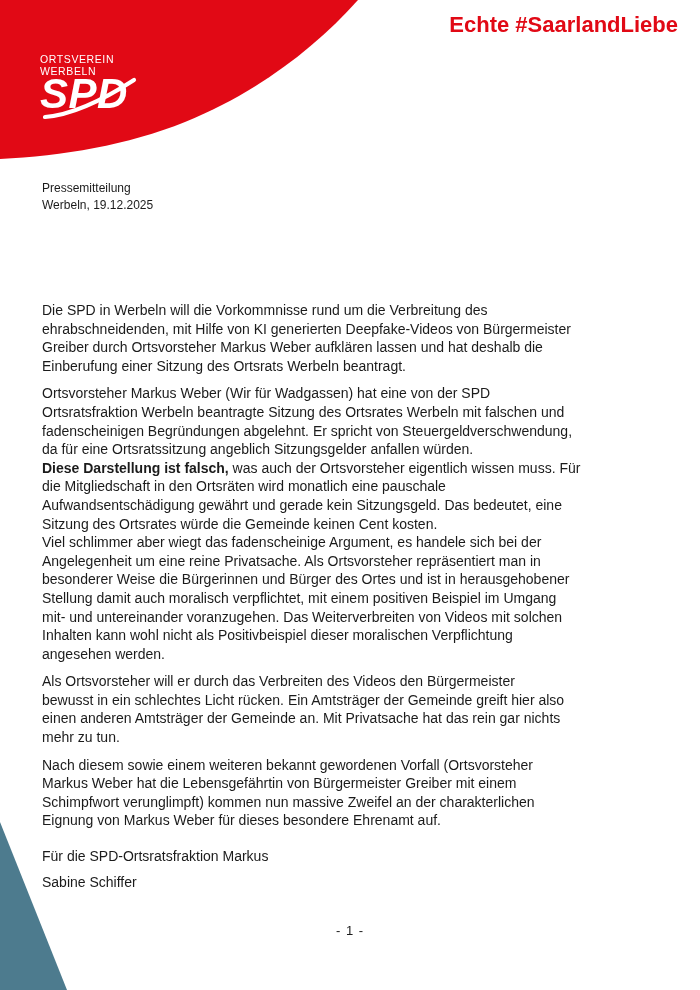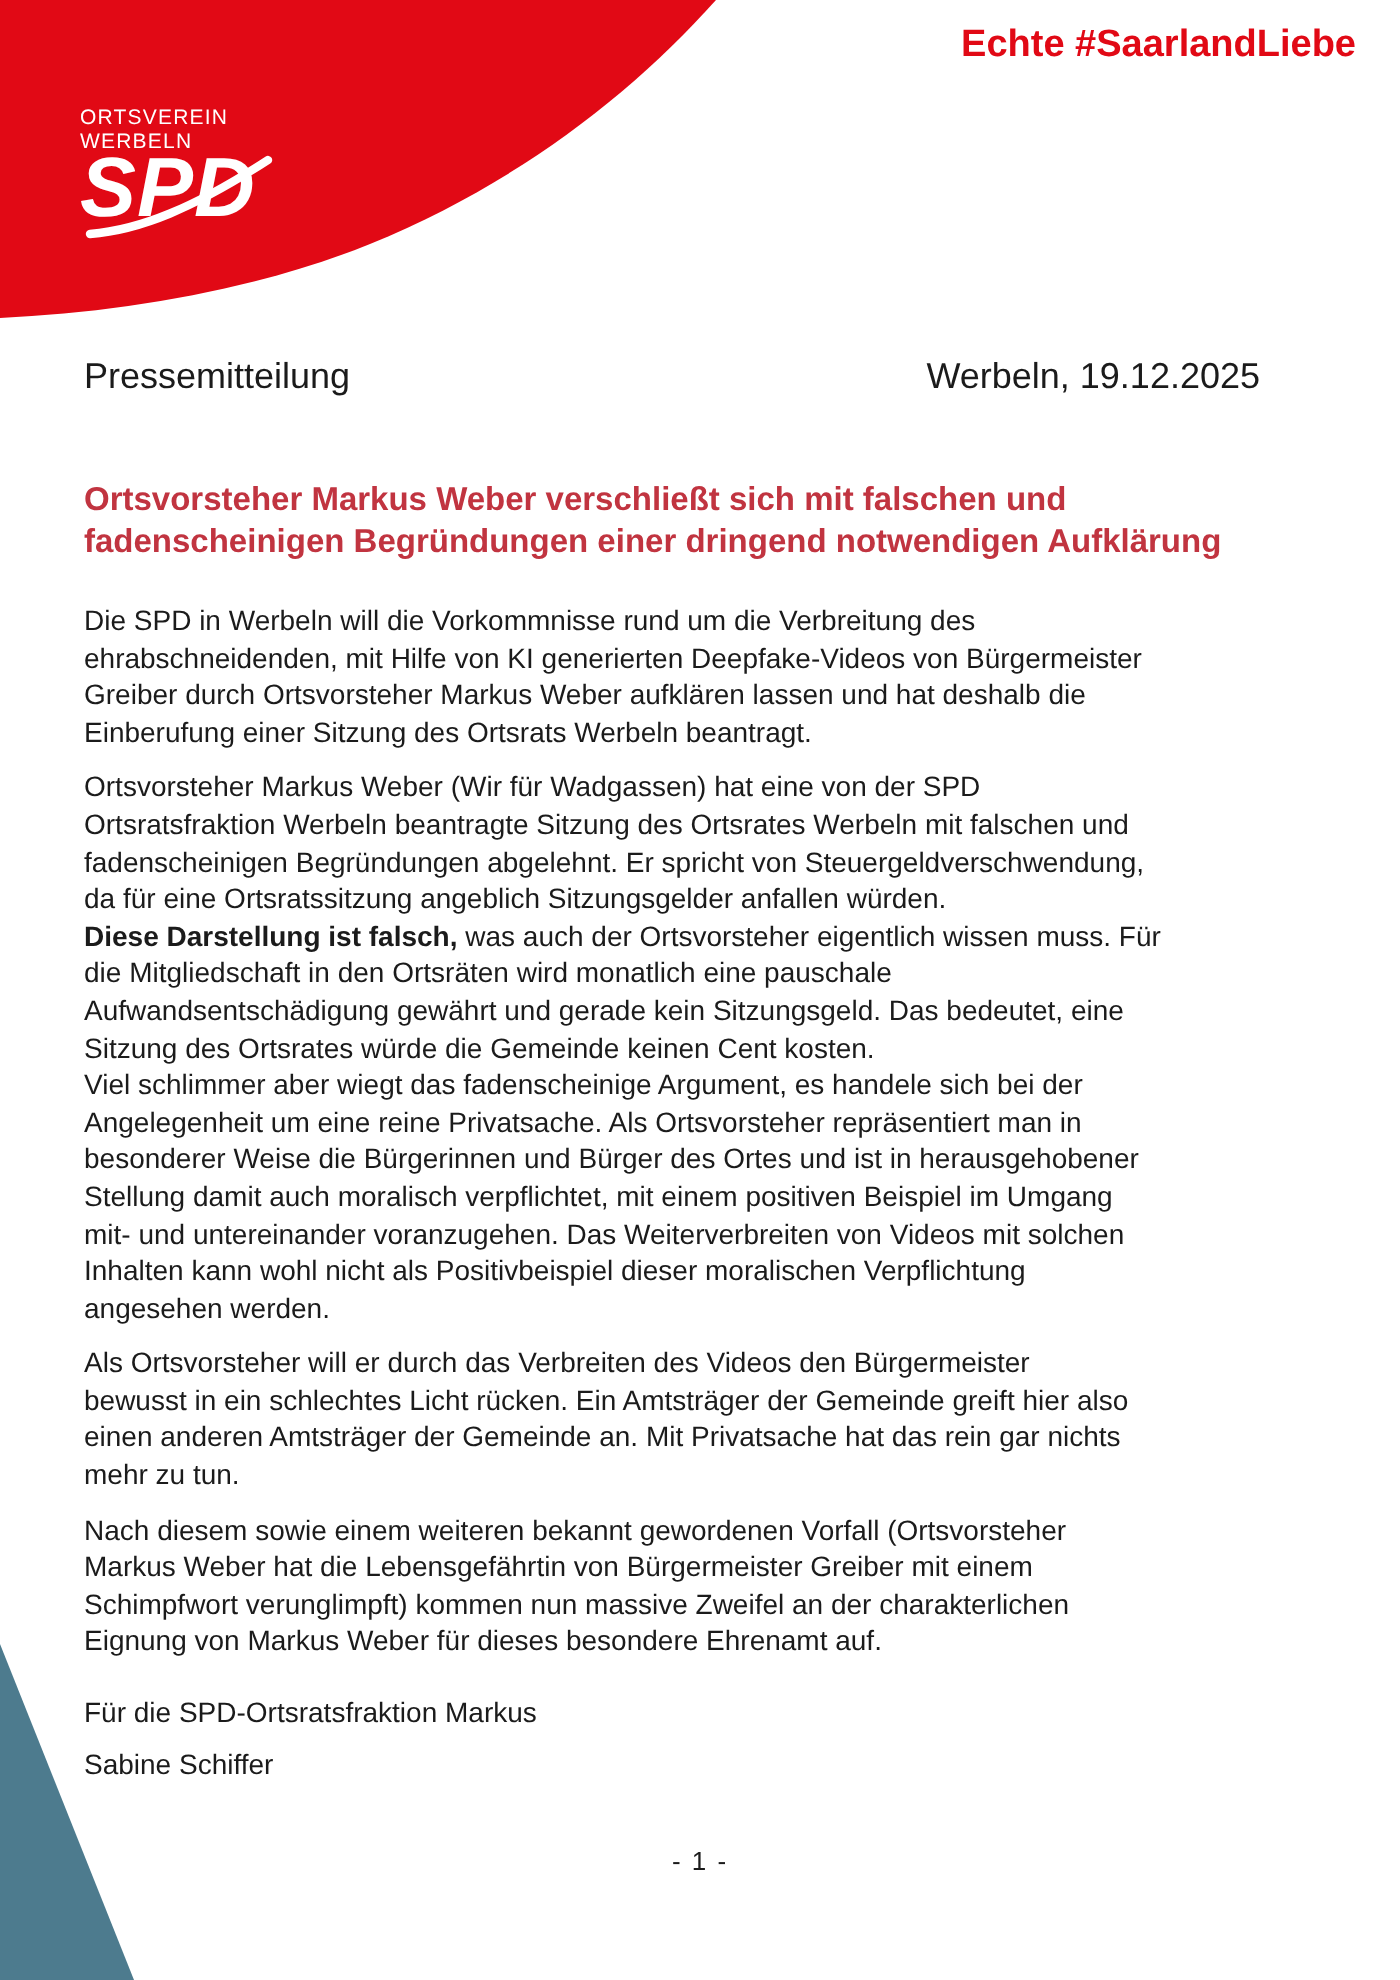--- a/index.html
+++ b/index.html
@@ -17,26 +17,26 @@
     color:var(--text-color);
     overflow:hidden;
   }
   .header-shape{position:absolute;top:0;left:0;width:700px;height:165px;display:block;}
   .logo{position:absolute;left:40px;top:53px;color:#ffffff;z-index:2;}
   .logo-org-line{font-size:10.5px;font-weight:normal;letter-spacing:0.6px;line-height:12px;}
   .logo-spd{font-size:42px;font-weight:bold;letter-spacing:0.5px;line-height:30px;margin-top:2px;font-style:italic;}
   .logo-swoosh{position:absolute;left:42px;top:76px;width:96px;height:44px;z-index:2;}
   .tagline{
     position:absolute;top:12px;right:22px;
-    font-size:19px;font-weight:bold;color:var(--brand-red);
+    font-size:22px;font-weight:bold;color:var(--brand-red);
   }
   .meta-row{
     position:absolute;top:180px;left:42px;right:70px;
-    display:flex;justify-content:space-between;
-    font-size:18px;line-height:17px;
+    display:flex;
+    font-size:12px;line-height:17px;flex-direction:column;
   }
   .headline{
     position:absolute;top:240px;left:42px;width:622px;margin:0;
     font-size:16.5px;line-height:20.7px;font-weight:bold;
     color:var(--headline-red);white-space:pre-line;
   }
   .body-text{
     position:absolute;top:301px;left:42px;width:622px;
     font-size:14px;line-height:18.6px;
   }
@@ -69,22 +69,20 @@
     <path d="M3,41 C 28,39 55,28 92,4" fill="none" stroke="#ffffff" stroke-width="4.2" stroke-linecap="round"></path>
   </svg>
 
   <div class="tagline">Echte #SaarlandLiebe</div>
 
   <div class="meta-row">
     <span>Pressemitteilung</span>
     <span>Werbeln, 19.12.2025</span>
   </div>
 
-  <h1 class="headline">Ortsvorsteher Markus Weber verschließt sich mit falschen und
-fadenscheinigen Begründungen einer dringend notwendigen Aufklärung</h1>
 
   <div class="body-text">
     <p class="para mb">Die SPD in Werbeln will die Vorkommnisse rund um die Verbreitung des
 ehrabschneidenden, mit Hilfe von KI generierten Deepfake-Videos von Bürgermeister
 Greiber durch Ortsvorsteher Markus Weber aufklären lassen und hat deshalb die
 Einberufung einer Sitzung des Ortsrats Werbeln beantragt.</p>
     <p class="para">Ortsvorsteher Markus Weber (Wir für Wadgassen) hat eine von der SPD
 Ortsratsfraktion Werbeln beantragte Sitzung des Ortsrates Werbeln mit falschen und
 fadenscheinigen Begründungen abgelehnt. Er spricht von Steuergeldverschwendung,
 da für eine Ortsratssitzung angeblich Sitzungsgelder anfallen würden.</p>

